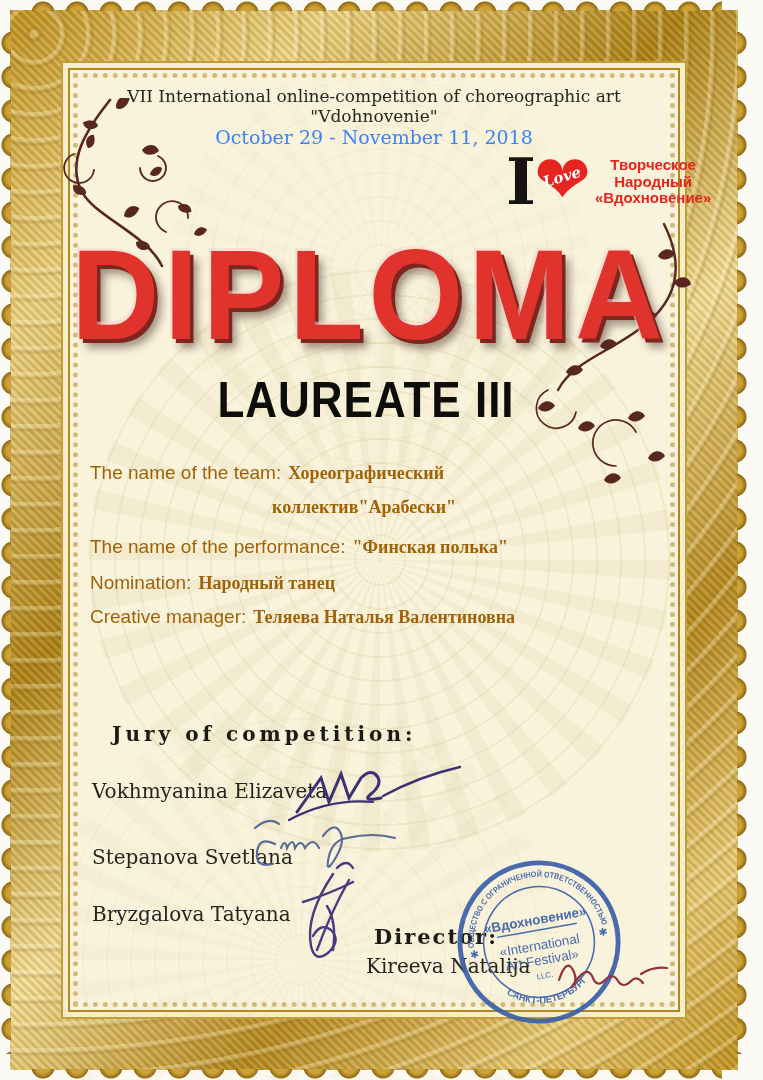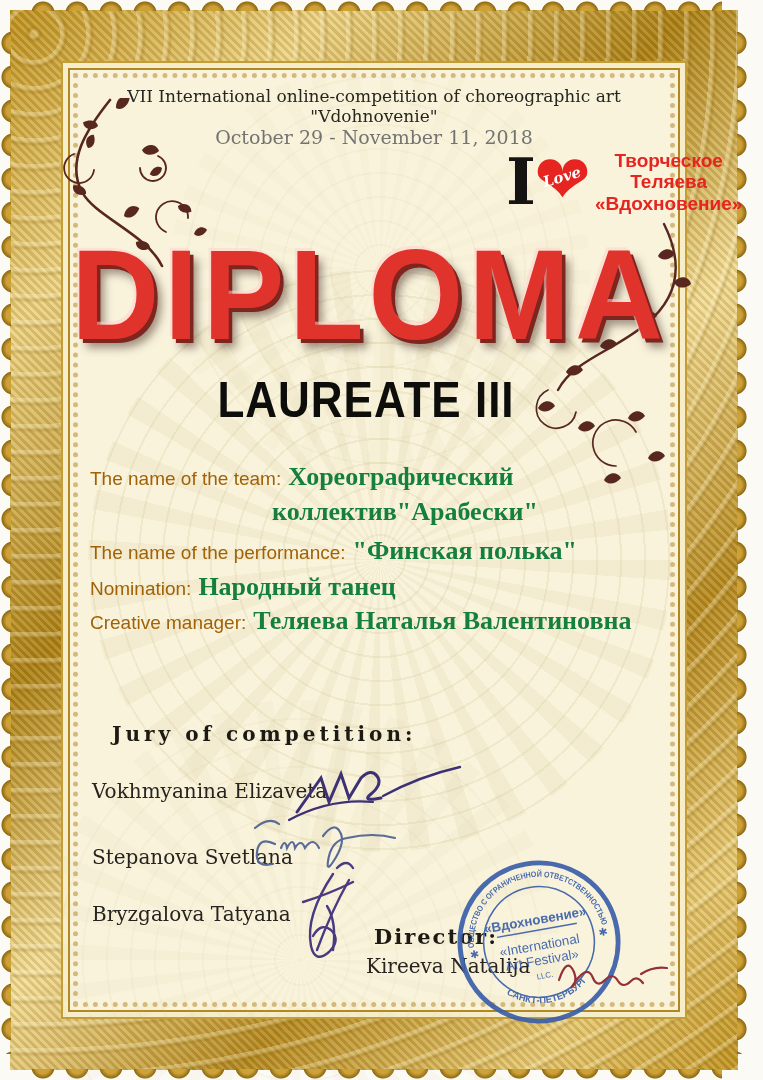--- a/index.html
+++ b/index.html
@@ -31,40 +31,40 @@
 
   
   .vine{position:absolute;z-index:5;pointer-events:none;}
   .vine1{left:38px;top:98px;}
   .vine2{left:508px;top:222px;}
 
   
   .hdr{position:absolute;left:70px;right:70px;top:86px;z-index:6;text-align:center;
        font-family:"DejaVu Serif",serif;font-size:17px;color:#262621;}
   .date{position:absolute;left:70px;right:70px;top:126px;z-index:6;text-align:center;
-       font-family:"DejaVu Serif",serif;font-size:19px;color:#737373;}
+       font-family:"DejaVu Serif",serif;font-size:19px;color:#3b82f6;}
 
   .logo{position:absolute;left:506px;top:150px;z-index:7;display:flex;align-items:center;}
   .logo .i{font-family:"DejaVu Serif",serif;font-weight:bold;font-size:64px;line-height:64px;color:#161412;}
   .logo .heart{position:relative;font-size:68px;line-height:60px;color:#e62420;margin:-6px 2px 0 -2px;}
   .logo .heart .love{position:absolute;left:50%;top:46%;transform:translate(-50%,-50%) rotate(-16deg);
        font-family:"DejaVu Serif",serif;font-style:italic;font-weight:bold;font-size:15px;color:#fff;}
-  .logo .org{margin-left:2px;text-align:center;color:#e62420;font-weight:bold;font-size:19px;line-height:1.12;}
+  .logo .org{margin-left:2px;text-align:center;color:#e62420;font-weight:bold;font-size:15px;line-height:1.12;}
 
   .title{position:absolute;left:0;right:9px;top:244px;z-index:6;text-align:center;}
   .title span{display:inline-block;font-weight:bold;font-size:100px;line-height:100px;letter-spacing:4px;
        color:#e0332c;transform:scale(1.22,1.28);transform-origin:center;
        text-shadow:-2px -2px 0 rgba(255,210,205,.55), 3px 3px 0 #7e251f, 6px 7px 7px rgba(70,45,35,.5);}
   .award{position:absolute;left:0;right:16px;top:378px;z-index:6;text-align:center;}
   .award span{display:inline-block;font-weight:bold;font-size:44px;line-height:44px;letter-spacing:1px;
        color:#0d0d0b;transform:scale(1.0,1.15);transform-origin:center;}
 
   .row{position:absolute;left:90px;z-index:6;white-space:nowrap;}
   .row .lbl{font-size:19px;color:#a16207;margin-right:7px;}
-  .row .val{font-family:"Liberation Serif",serif;font-weight:bold;font-size:26px;color:#15803d;}
+  .row .val{font-family:"Liberation Serif",serif;font-weight:bold;font-size:18px;color:#a16207;}
   .row.team{top:462px;} .row.team2{top:497px;left:272px;}
   .row.perf{top:536px;} .row.nom{top:572px;} .row.mgr{top:606px;}
 
   .jury-h{position:absolute;left:92px;top:722px;z-index:6;font-family:"DejaVu Serif",serif;
        font-weight:bold;font-size:20px;letter-spacing:4px;color:#1d1a14;margin-left:20px;}
   .jname{position:absolute;left:92px;z-index:6;font-family:"DejaVu Serif",serif;font-size:20px;color:#262320;}
   .jn1{top:779px;} .jn2{top:845px;} .jn3{top:902px;}
 
   .dir-l{position:absolute;left:374px;top:924px;z-index:6;font-family:"DejaVu Serif",serif;
        font-weight:bold;font-size:21px;letter-spacing:2px;color:#1d1a14;}
@@ -136,21 +136,21 @@
   </svg>
 
   <div class="hdr">VII International online-competition of choreographic art "Vdohnovenie"</div>
   <div class="date">October 29 - November 11, 2018</div>
 
   <div class="logo">
     <span class="i">I</span>
     <span class="heart">❤<span class="love">Love</span></span>
     <span class="org">
       <span>Творческое</span><br>
-      <span>Теляева</span><br>
+      <span>Народный</span><br>
       <span>«Вдохновение»</span>
     </span>
   </div>
 
   <div class="title"><span>DIPLOMA</span></div>
   <div class="award"><span>LAUREATE III</span></div>
 
   <div class="row team">
     <span class="lbl">The name of the team:</span><span class="val">Хореографический</span>
   </div>

